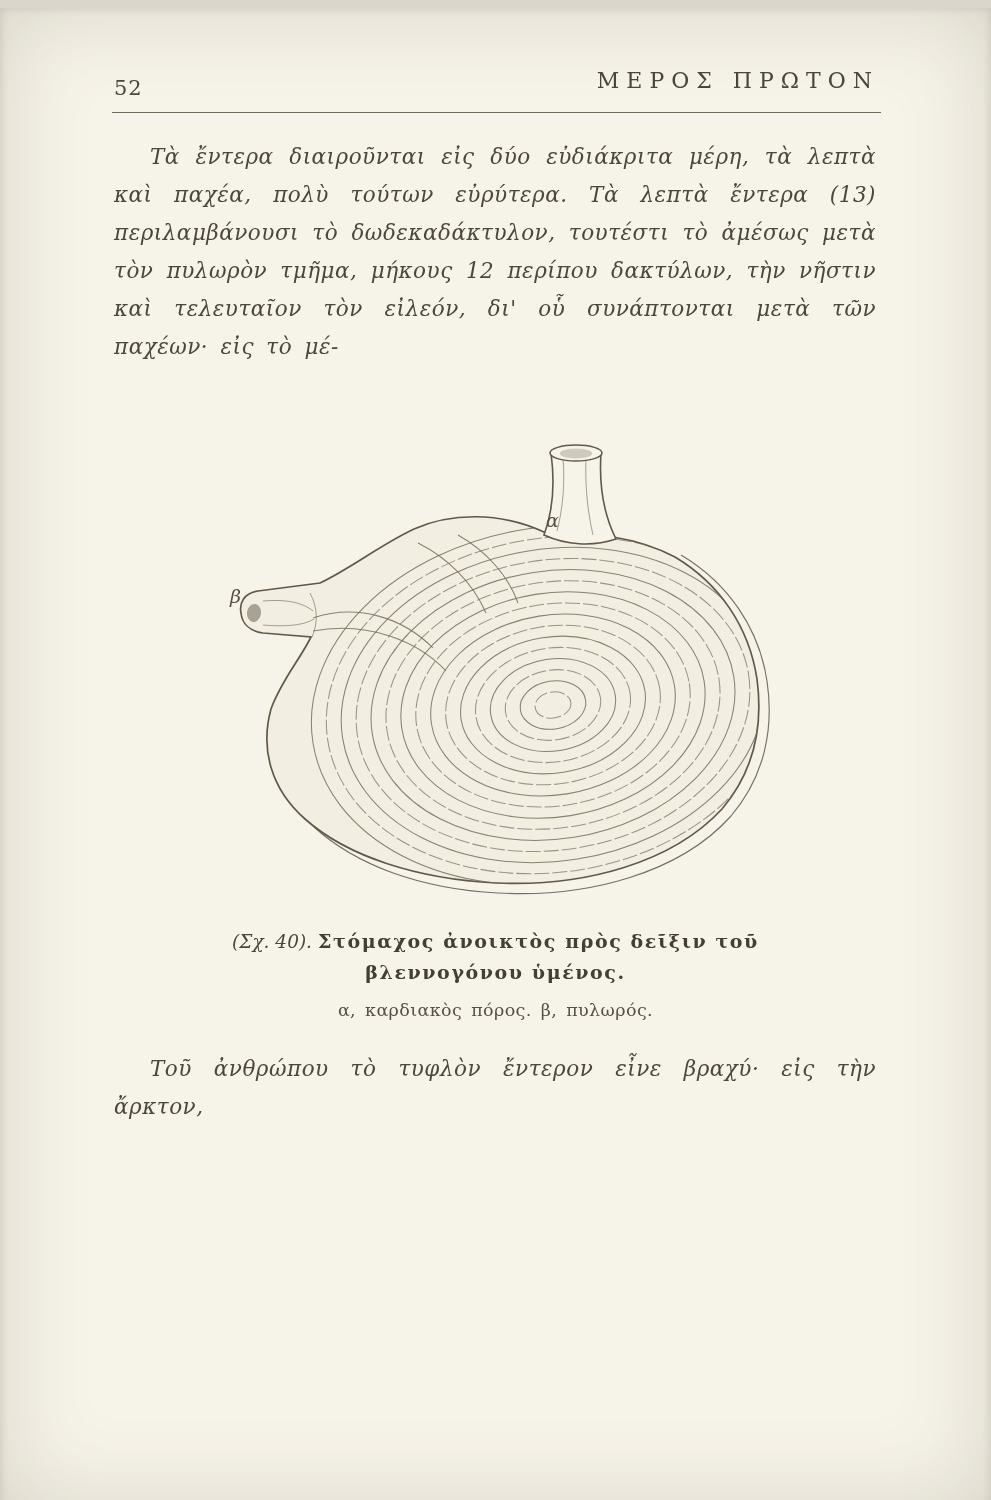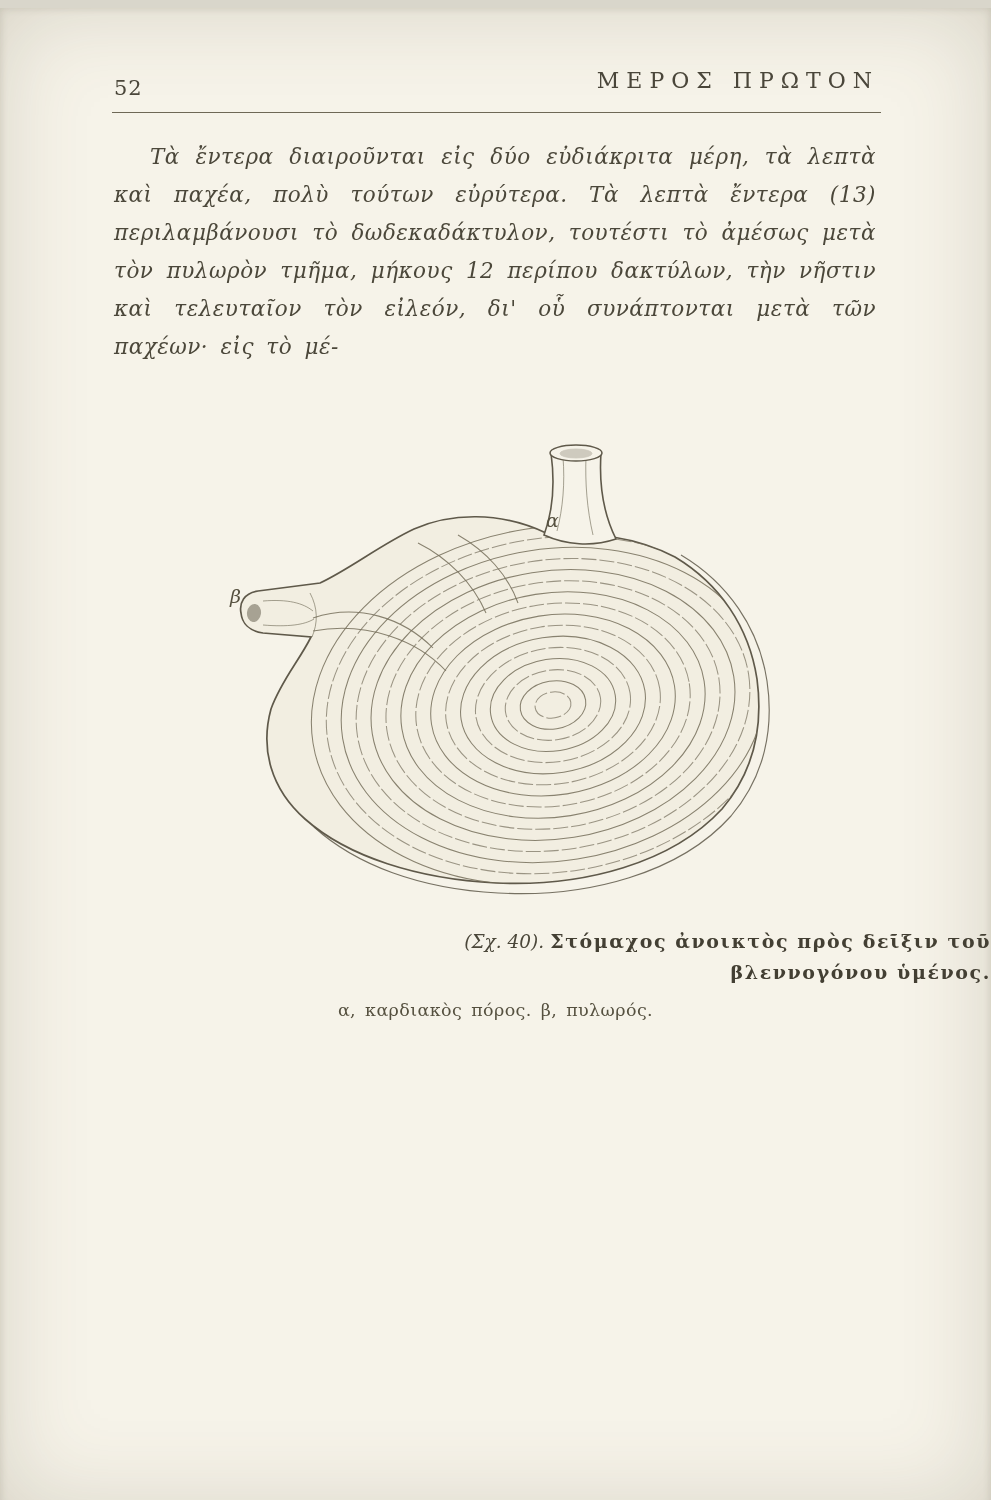--- a/index.html
+++ b/index.html
@@ -35,21 +35,21 @@
 
   
   .figure{position:absolute;top:435px;left:218px;width:565px;height:460px;}
   .figure svg{display:block;}
   .fig-label{position:absolute;font-style:italic;font-size:19px;color:#55503f;}
   .label-a{left:328px;top:66px;}
   .label-b{left:12px;top:142px;}
 
   .fig-caption{
     position:absolute;top:918px;left:0;right:0;
-    text-align:right;
+    text-align:center;
   }
   .fig-caption .inner{display:inline-block;max-width:560px;font-size:19px;line-height:30px;}
   .fig-ref{font-style:italic;font-size:18.5px;color:#4b473a;}
   .fig-title{font-weight:bold;letter-spacing:1.6px;color:#433f33;}
   .fig-subcaption{
     position:absolute;top:992px;left:0;right:0;
     text-align:center;font-size:17.5px;color:#55503f;letter-spacing:.4px;word-spacing:3px;
   }
 
   
@@ -135,15 +135,16 @@
 
   <div class="fig-caption">
     <div class="inner">
       <span class="fig-ref">(Σχ. 40).</span>
       <span class="fig-title">Στόμαχος ἀνοικτὸς πρὸς δεῖξιν τοῦ βλεννογόνου ὑμένος.</span>
     </div>
   </div>
   <div class="fig-subcaption">α, καρδιακὸς πόρος. β, πυλωρός.</div>
 
   <div class="text-block tb2">
+    <p class="indent">Τοῦ ἀνθρώπου τὸ τυφλὸν ἔντερον εἶνε βραχύ· εἰς τὴν ἄρκτον,</p>
   </div>
 
 </div>
 
 </body></html>

